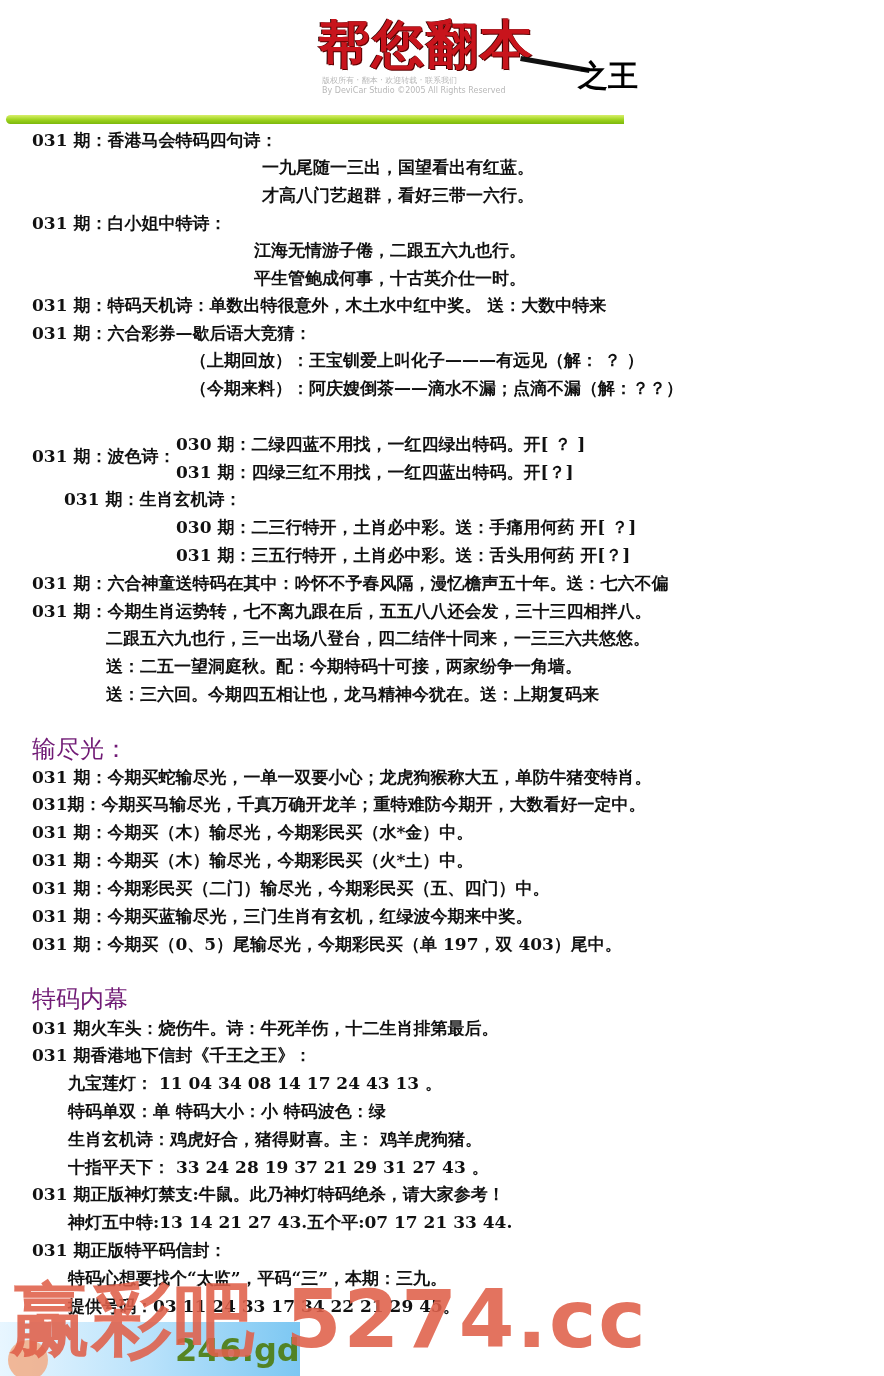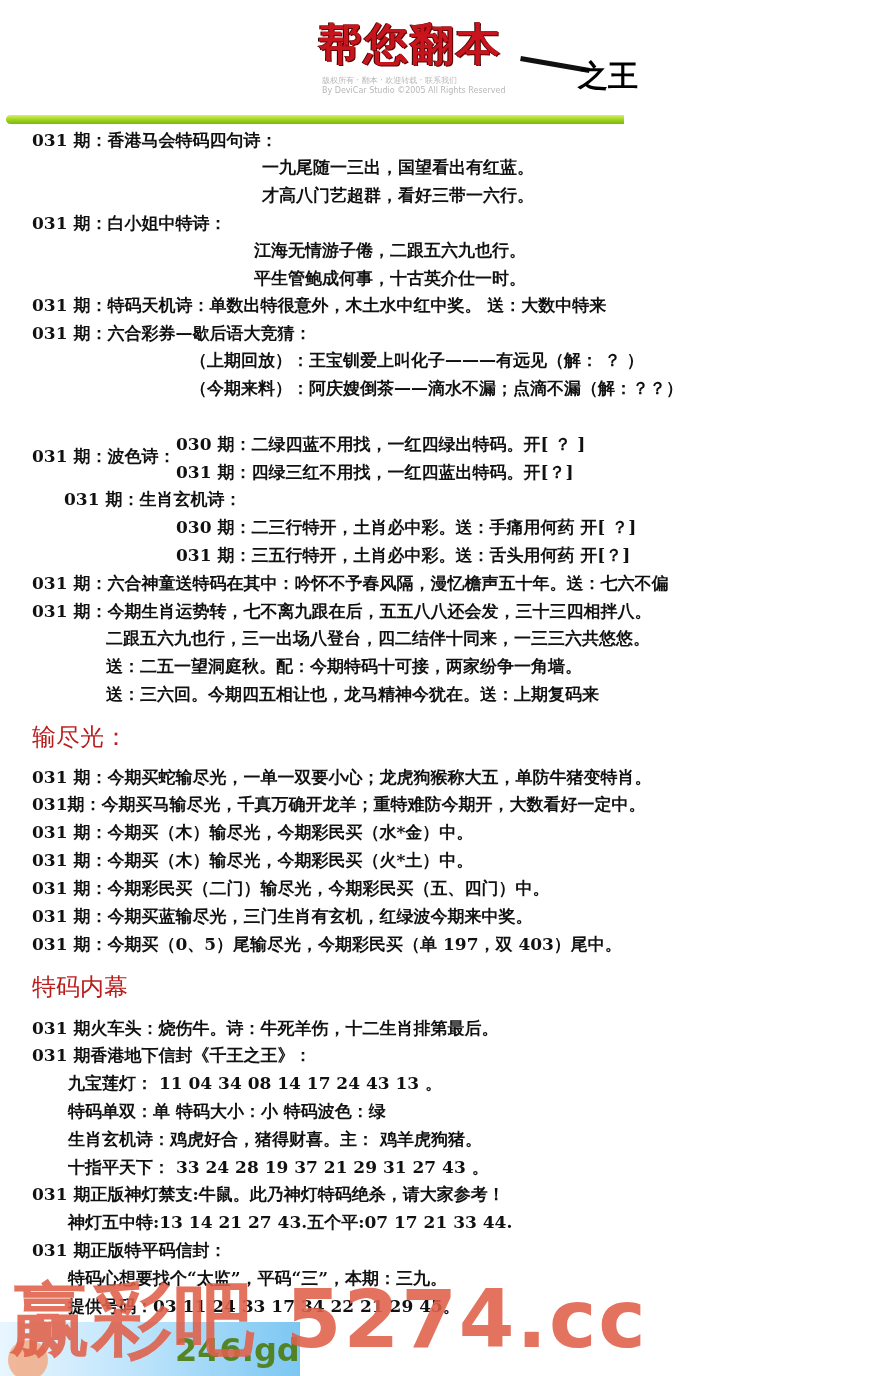--- a/index.html
+++ b/index.html
@@ -1,27 +1,27 @@
 <!DOCTYPE html>
 <html><head>
 <meta charset="utf-8">
 <style>
   * { margin: 0; padding: 0; box-sizing: border-box; }
   html, body { width: 884px; height: 1376px; background: #ffffff; overflow: hidden; }
   body { position: relative; font-family: "DejaVu Serif", "Liberation Serif", serif; color: #111; }
 
   .banner { position: absolute; left: 0; top: 0; width: 884px; height: 130px; }
-  .banner-title { position: absolute; left: 318px; top: 4px; font-family: "DejaVu Serif", serif; font-size: 44px; font-weight: bold; color: #c8141c; letter-spacing: 2px; line-height: 80px; text-shadow: 1px 1px 0 #5a0000, -1px 0 0 #2a0000; }
+  .banner-title { position: absolute; left: 318px; top: 4px; font-family: "DejaVu Serif", serif; font-size: 52px; font-weight: bold; color: #c8141c; letter-spacing: 2px; line-height: 80px; text-shadow: 1px 1px 0 #5a0000, -1px 0 0 #2a0000; }
   .banner-suffix { position: absolute; left: 578px; top: 58px; font-family: "DejaVu Serif", serif; font-size: 30px; font-weight: bold; color: #000; line-height: 36px; }
   .banner-strike { position: absolute; left: 520px; top: 62px; width: 70px; height: 5px; background: #111; transform: rotate(10deg); }
   .banner-copyright { position: absolute; left: 322px; top: 76px; font-family: "DejaVu Sans", sans-serif; font-size: 8px; color: #b8b8b8; line-height: 10px; white-space: nowrap; }
   .banner-bar { position: absolute; left: 6px; top: 115px; width: 618px; height: 9px; border-radius: 8px 0 0 8px; background: linear-gradient(to bottom, #d8ef6a 0%, #9cd21c 55%, #7cb80c 100%); }
 
   .line { position: absolute; white-space: nowrap; font-size: 17px; line-height: 24px; font-weight: bold; color: #111; }
-  .section-title { position: absolute; white-space: nowrap; font-size: 24px; line-height: 30px; color: #b91c1c; font-weight: normal; }
+  .section-title { position: absolute; white-space: nowrap; font-size: 24px; line-height: 30px; color: #701a75; font-weight: normal; margin-top: 12px; }
 
   .wm-strip { position: absolute; left: 0; top: 1322px; width: 300px; height: 54px; background: linear-gradient(to right, #e8f6ff 0%, #b9e2fb 50%, #7cc7f2 100%); }
   .wm-strip-text { position: absolute; left: 175px; top: 1330px; font-family: "DejaVu Sans", sans-serif; font-size: 32px; color: #4d7c0f; font-weight: bold; opacity: 0.9; line-height: 40px; }
   .wm-circle { position: absolute; left: 8px; top: 1340px; width: 40px; height: 40px; border-radius: 50%; background: #f3a77e; opacity: 0.8; }
   .wm-big { position: absolute; left: 10px; top: 1270px; font-family: "DejaVu Sans", sans-serif; font-size: 80px; font-weight: bold; color: #e0604a; opacity: 0.88; line-height: 100px; letter-spacing: 2px; white-space: nowrap; }
 </style>
 </head>
 <body>
 
 <div class="banner">

